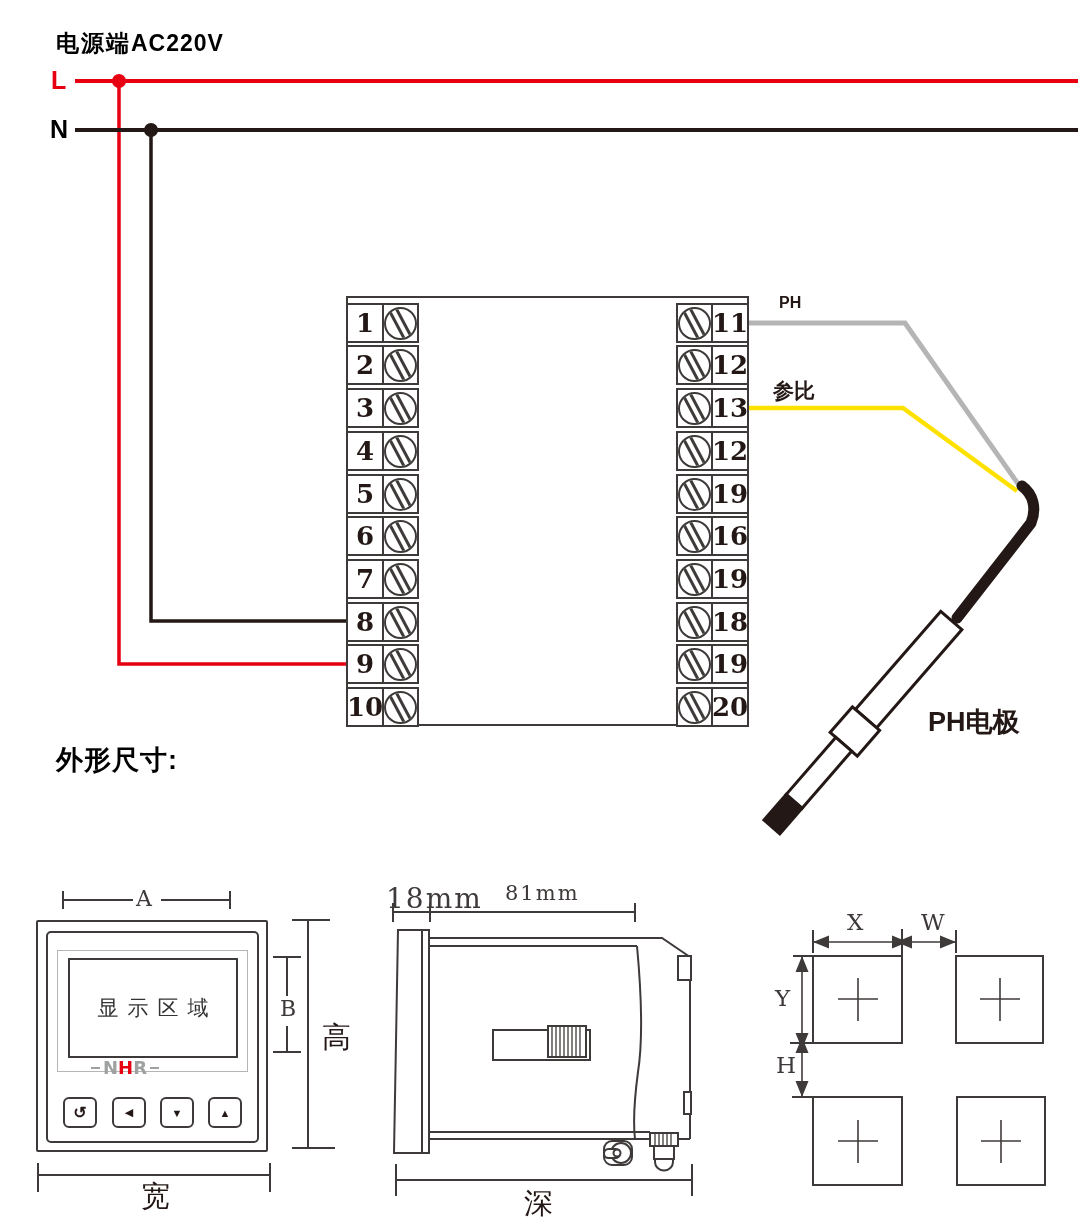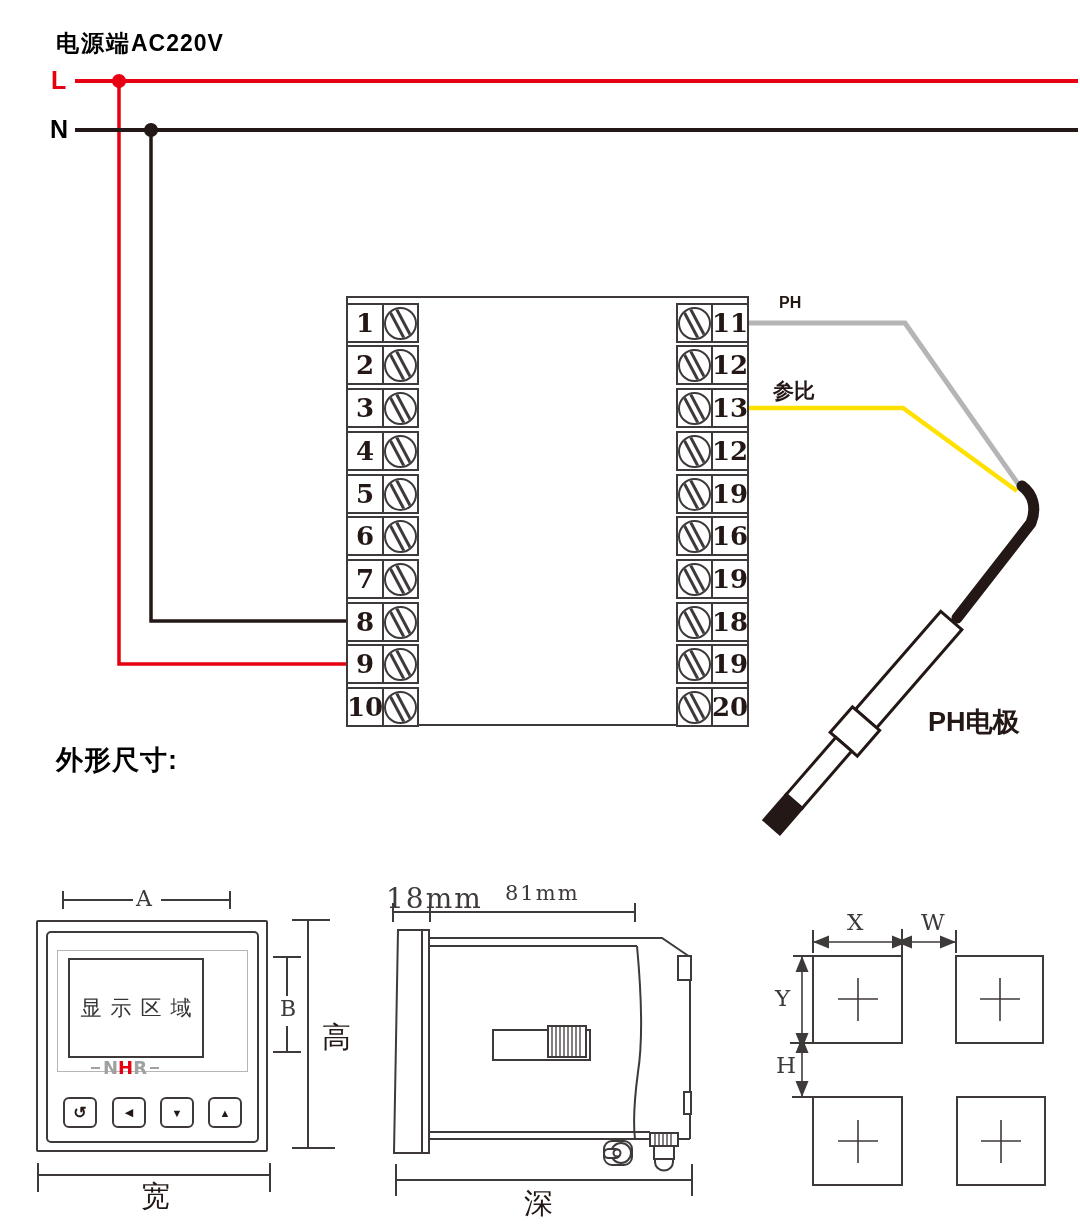--- a/index.html
+++ b/index.html
@@ -46,21 +46,21 @@
   .screw::before{left:10px;}
   .screw::after{left:18px;}
 
   
   .fv-outer{left:36px;top:920px;width:232px;height:232px;border:2.5px solid var(--ink);
             border-radius:2px;box-sizing:border-box;}
   .fv-inner{left:46px;top:931px;width:213px;height:212px;border:2px solid var(--ink);
             border-radius:5px;box-sizing:border-box;}
   .fv-grayframe{left:57px;top:950px;width:191px;height:122px;border:1.5px solid var(--graywire);
             box-sizing:border-box;}
-  .fv-display{left:68px;top:958px;width:136px;height:100px;border:2px solid var(--ink);
+  .fv-display{left:68px;top:958px;width:170px;height:100px;border:2px solid var(--ink);
             box-sizing:border-box;display:flex;align-items:center;justify-content:center;}
   .fv-display span{font-family:"DejaVu Serif",serif;font-size:21px;letter-spacing:9px;
             padding-left:9px;color:#333;}
   .logo{left:88px;top:1059px;width:130px;text-align:left;font-size:18px;font-weight:800;
         font-family:"DejaVu Sans",sans-serif;line-height:18px;}
   .logo .n,.logo .r{color:var(--logogray);}
   .logo .h{color:var(--red);}
   .logo .dash{display:inline-block;width:9px;height:2px;background:var(--logogray);
         vertical-align:middle;margin:0 3px 3px 3px;}
   .btn{position:absolute;z-index:3;width:34px;height:31px;border:2px solid var(--ink);

